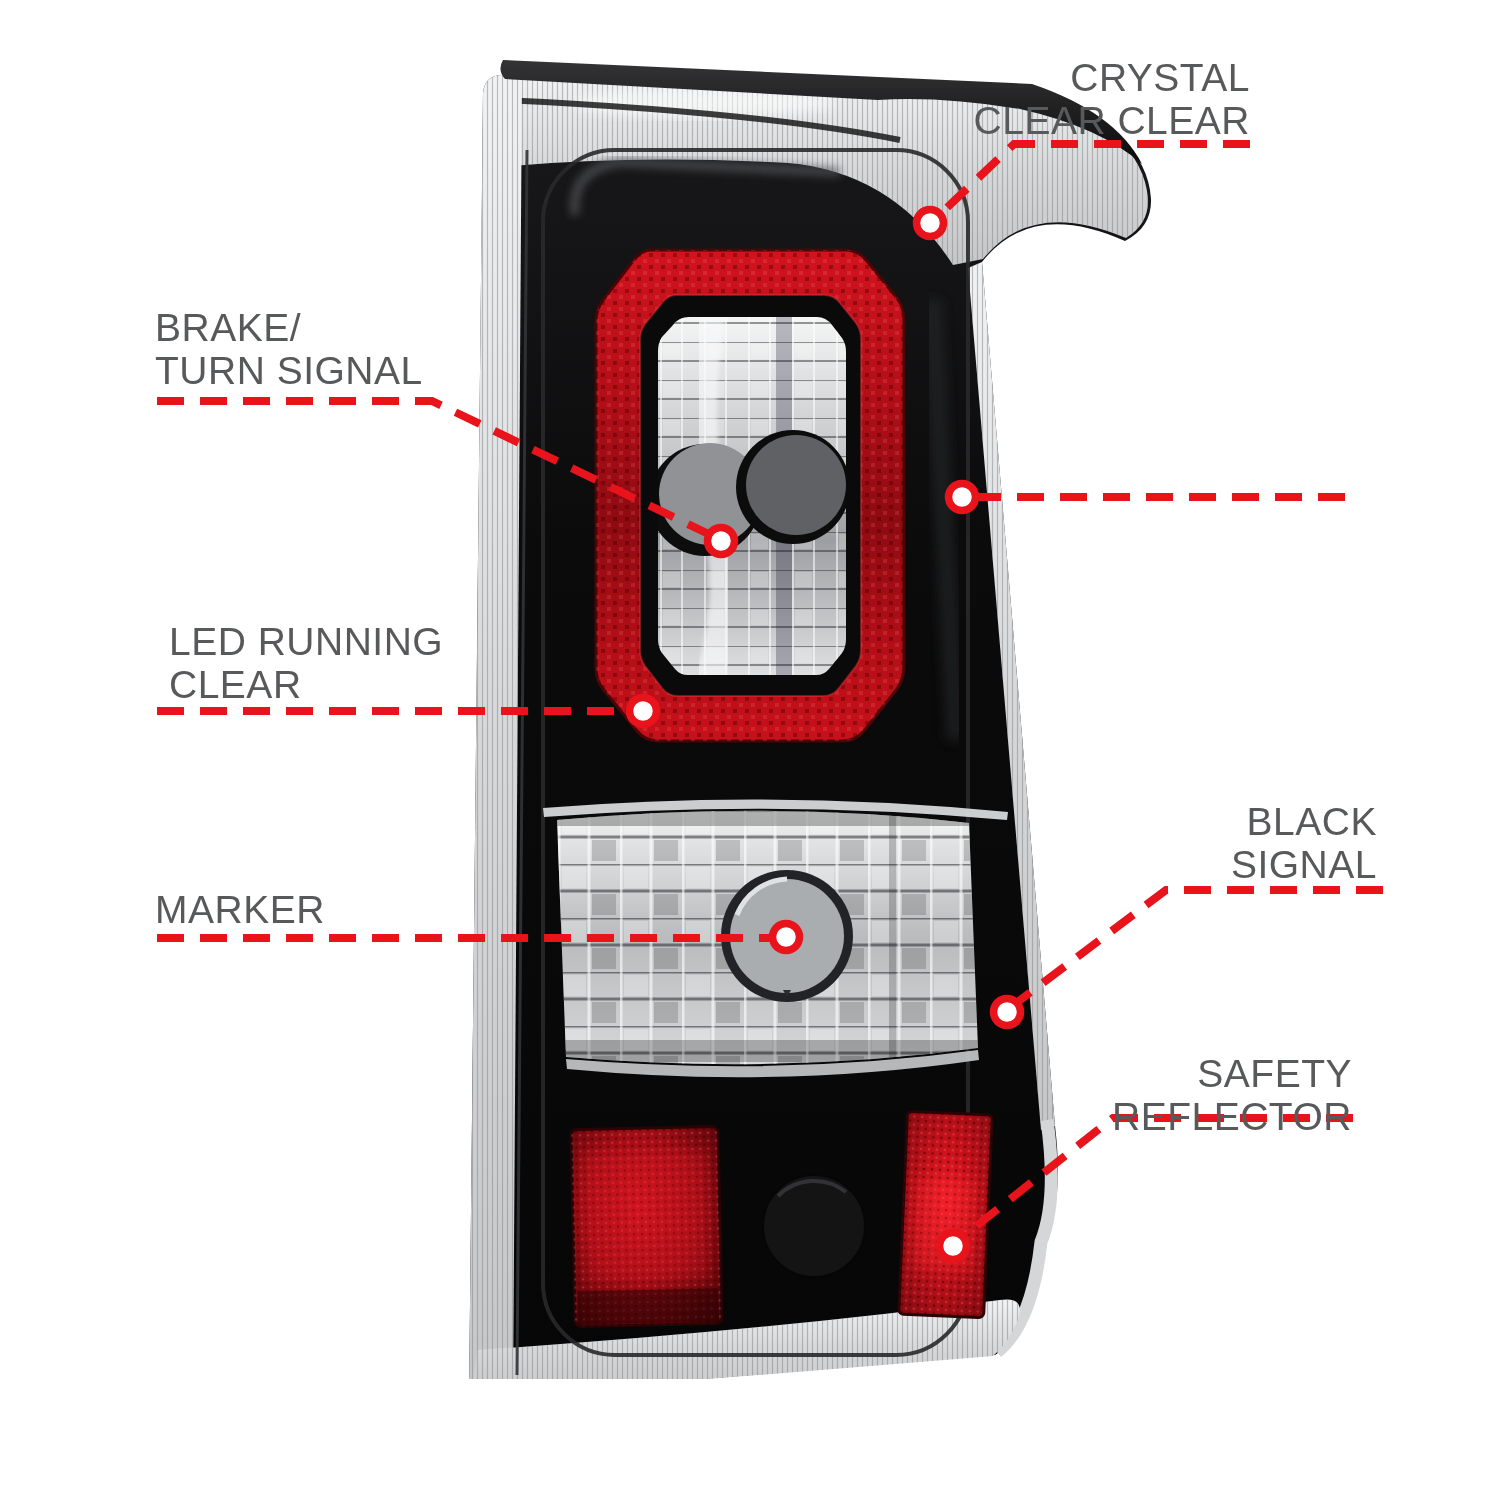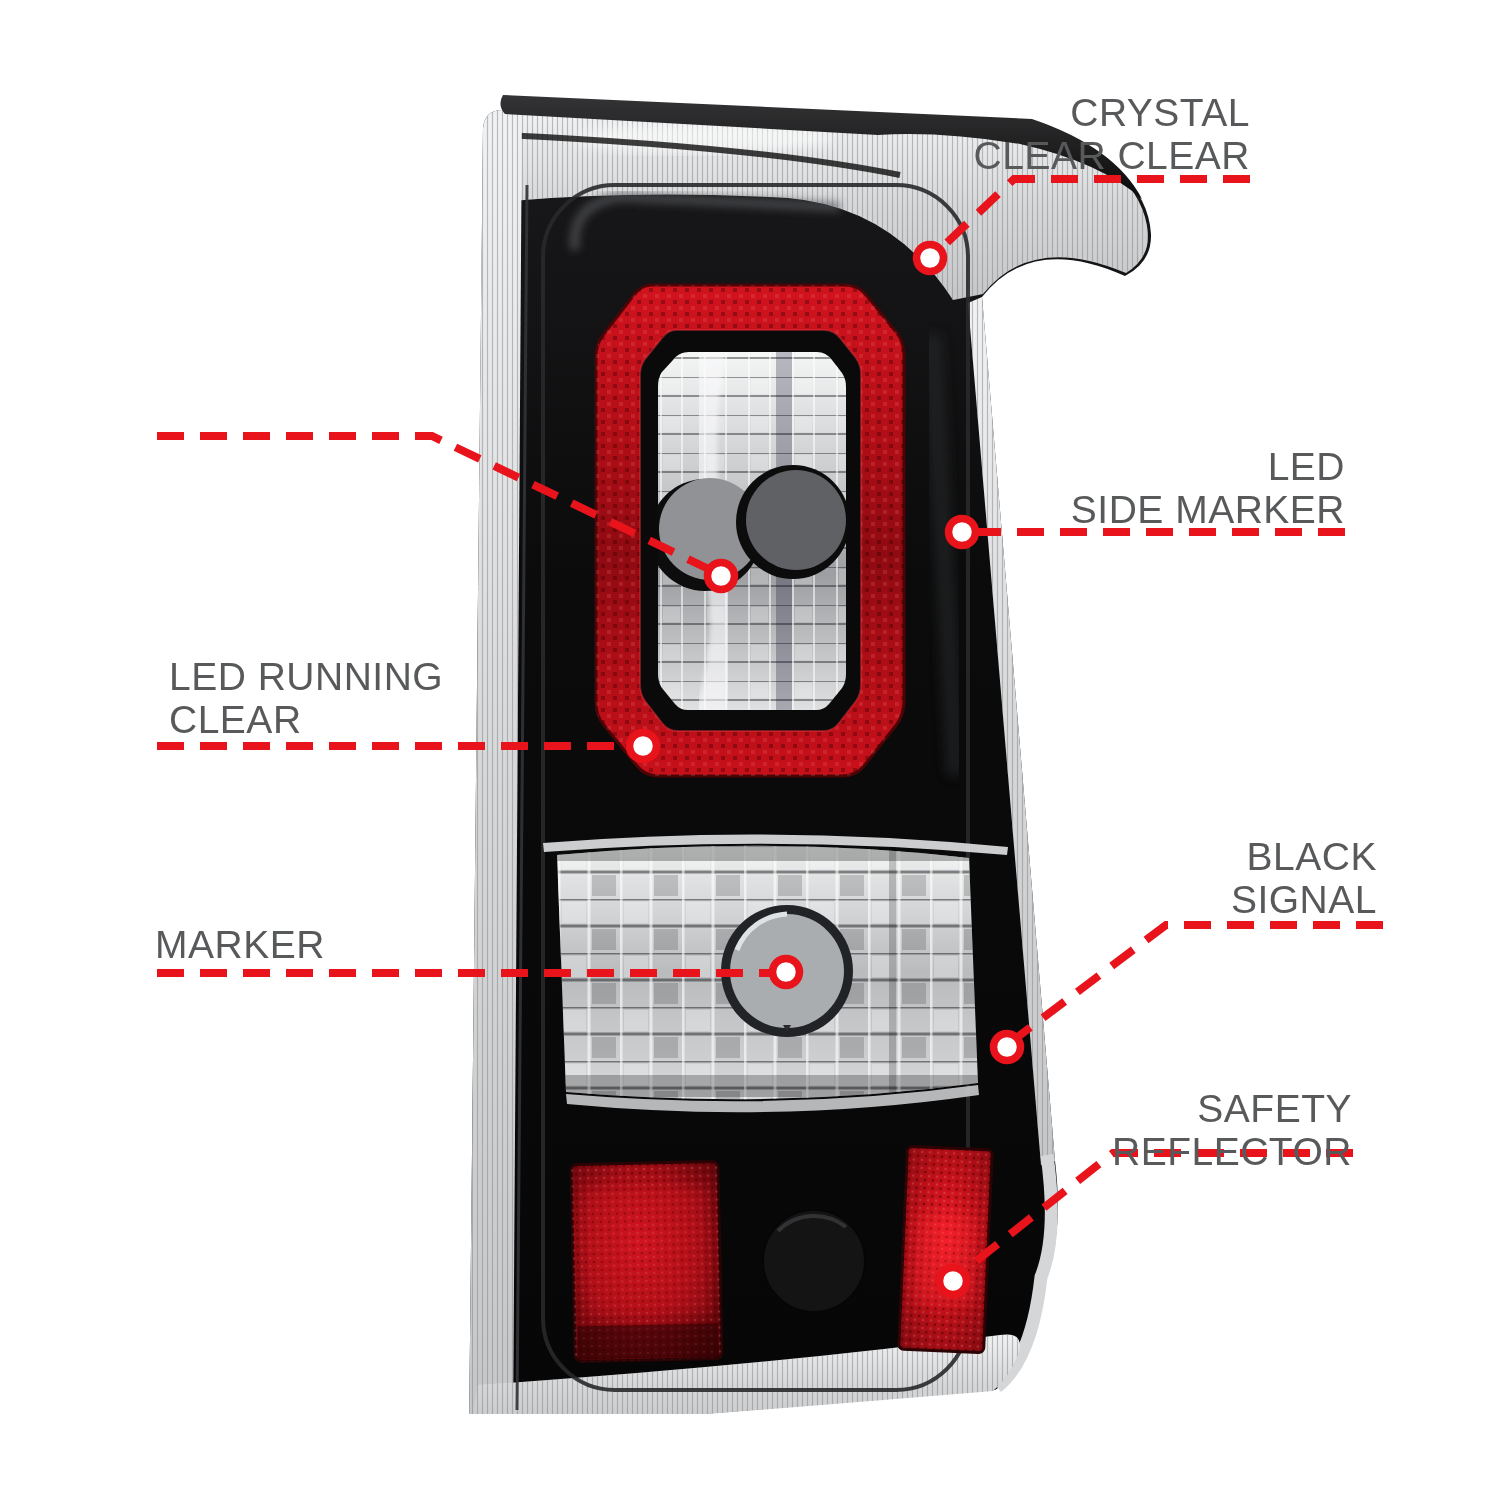--- a/index.html
+++ b/index.html
@@ -1,17 +1,17 @@
 <!DOCTYPE html>
 <html><head>
 <meta charset="utf-8">
 <style>
   html,body{margin:0;padding:0;background:#ffffff;}
   .stage{position:relative;width:1500px;height:1379px;background:#ffffff;overflow:hidden;
-         font-family:"Liberation Sans",sans-serif;margin-top:35px;}
+         font-family:"Liberation Sans",sans-serif;}
   svg.scene{position:absolute;left:0;top:0;}
   .callout{position:absolute;color:#58595b;font-size:39px;line-height:43px;
            letter-spacing:.5px;white-space:nowrap;font-weight:400;}
   .callout.right{text-align:right;}
 </style>
 </head>
 <body>
 
 <div class="stage">
 
@@ -215,23 +215,23 @@
     <circle cx="786" cy="937" r="13.5"></circle>
     <circle cx="1007" cy="1012" r="13.5"></circle>
     <circle cx="953" cy="1246" r="13.5"></circle>
   </g>
 </svg>
 
   <div class="callout right" style="right:250px;top:56px">
     <div>CRYSTAL</div>
     <div>CLEAR CLEAR</div>
   </div>
-  <div class="callout right" style="right:155px;top:410px">
-    <div>LED</div>
-    <div>SIDE MARKER</div>
+  <div class="callout" style="left:155px;top:306px">
+    <div>BRAKE/</div>
+    <div>TURN SIGNAL</div>
   </div>
   <div class="callout" style="left:169px;top:620px">
     <div>LED RUNNING</div>
     <div>CLEAR</div>
   </div>
   <div class="callout" style="left:155px;top:888px">
     <div>MARKER</div>
   </div>
   <div class="callout right" style="right:123px;top:800px">
     <div>BLACK</div>

